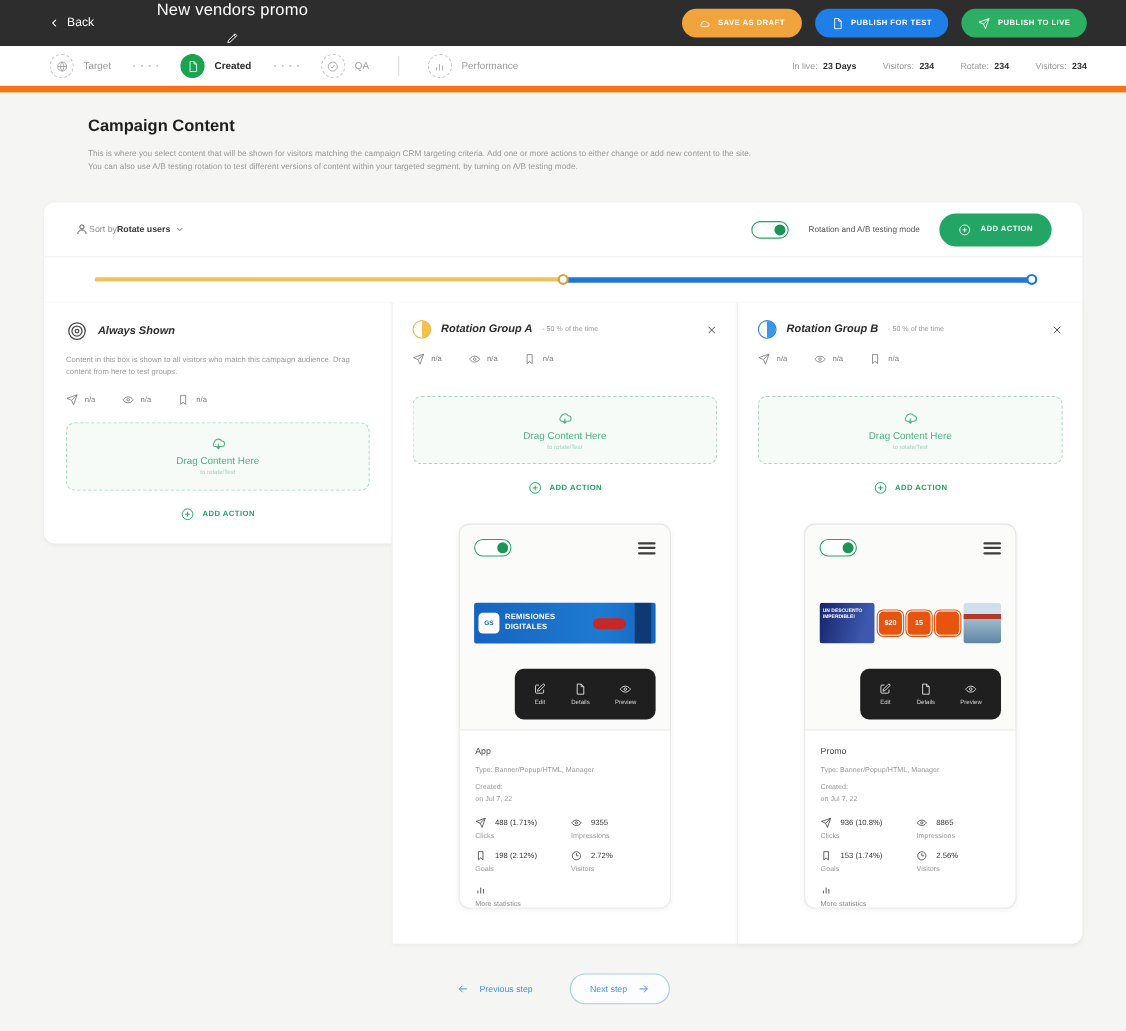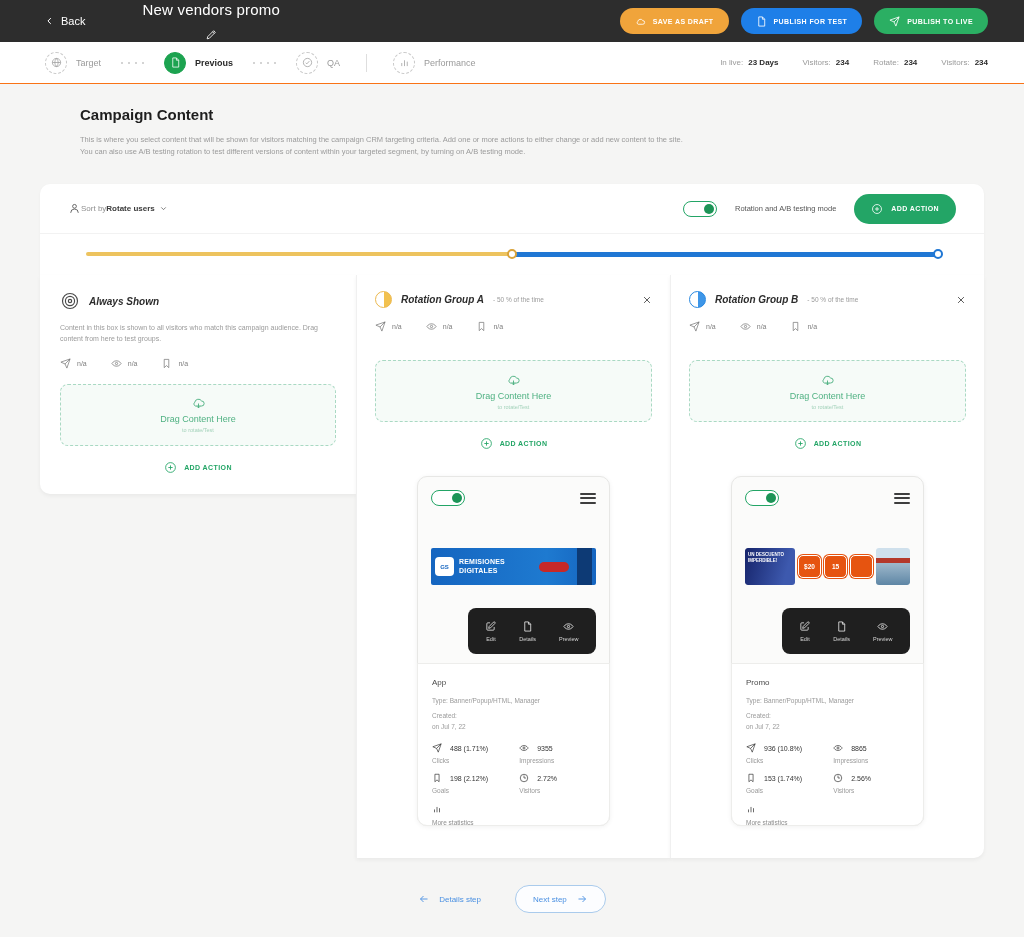--- a/index.html
+++ b/index.html
@@ -14,21 +14,21 @@
   .doc-title { display:flex; align-items:center; gap:10px; margin-left:57px; color:#fff; font-size:15px; font-weight:500; letter-spacing:.2px;flex-direction:column; }
   .doc-title svg { width:13px; height:13px; stroke:#fff; fill:none; stroke-width:1.6; }
   .topbar-actions { margin-left:auto; display:flex; gap:12px; }
   .pill-btn { height:26px; border:none; border-radius:14px; color:#fff; font-size:7px; font-weight:bold; letter-spacing:.4px; display:flex; align-items:center; gap:7px; padding:0 15px; cursor:pointer; font-family:inherit; }
   .pill-btn svg { width:11px; height:11px; stroke:#fff; fill:none; stroke-width:1.8; }
   .btn-draft { background:#F0A43B; }
   .btn-test  { background:#1E7FE8; }
   .btn-live  { background:#2BAF63; }
 
   
-  .stepper { height:42px; background:#fff; border-bottom:1px solid #f97316; display:flex; align-items:center; padding:0 36px 0 45px; }
+  .stepper { height:42px; background:#fff; border-bottom:6px solid #f97316; display:flex; align-items:center; padding:0 36px 0 45px; }
   .step { display:flex; align-items:center; gap:9px; }
   .step-icon { width:22px; height:22px; border-radius:50%; border:1px dashed #c9c9c9; display:flex; align-items:center; justify-content:center; color:#9f9f9f; background:#fff; }
   .step-icon svg { width:11px; height:11px; stroke:currentColor; fill:none; stroke-width:1.7; }
   .step-label { font-size:9px; color:#9a9a9a; }
   .step.active .step-icon { background:#1CA350; border:1px solid #1CA350; color:#fff; }
   .step.active .step-label { color:#2a2a2a; font-weight:bold; }
   .step-dots { display:flex; gap:5px; margin:0 20px; }
   .step-dots i { width:2px; height:2px; border-radius:50%; background:#c6c6c6; }
   .step-divider { width:1px; height:18px; background:#dedede; margin:0 26px; }
   .live-stats { margin-left:auto; display:flex; gap:24px; align-items:center; }
@@ -191,21 +191,21 @@
       <i></i>
       <i></i>
     </span>
   <div class="step active">
     <span class="step-icon">
       <svg viewBox="0 0 24 24">
           <path d="M6 2h8l5 5v15H6z"></path>
           <path d="M14 2v5h5"></path>
         </svg>
     </span>
-    <span class="step-label">Previous</span>
+    <span class="step-label">Created</span>
   </div>
   <span class="step-dots">
       <i></i>
       <i></i>
       <i></i>
       <i></i>
     </span>
   <div class="step">
     <span class="step-icon">
       <svg viewBox="0 0 24 24">
@@ -617,21 +617,21 @@
     </div>
 
   </div>
 </section>
 
 <footer class="footer">
   <div class="prev-step">
     <svg viewBox="0 0 24 24">
         <path d="M19 12H5M11 6l-6 6 6 6"></path>
       </svg>
-    <span>Details step</span>
+    <span>Previous step</span>
   </div>
   <button class="next-step">
     <span>Next step</span>
     <svg viewBox="0 0 24 24">
         <path d="M5 12h14M13 6l6 6-6 6"></path>
       </svg>
   </button>
 </footer>
 
 </body></html>

